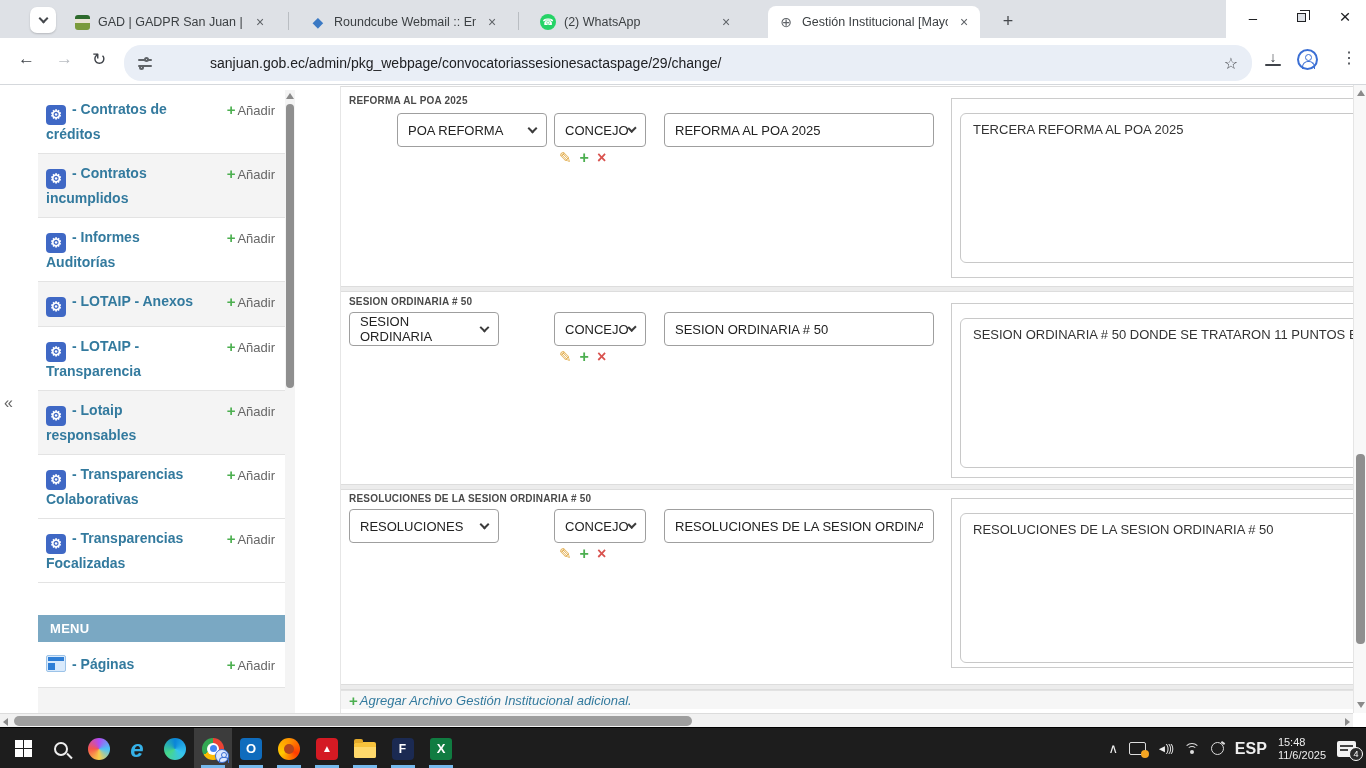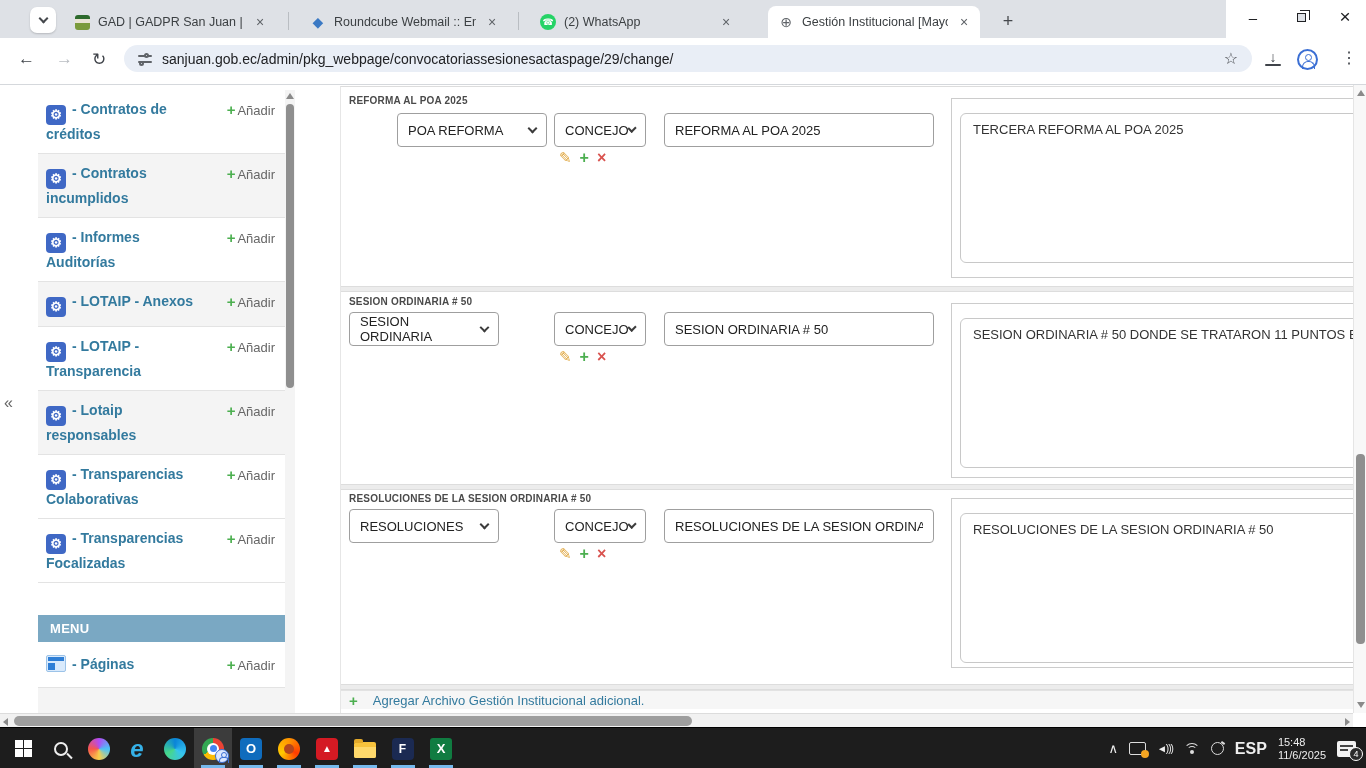--- a/index.html
+++ b/index.html
@@ -19,21 +19,21 @@
   .fav-globe{color:#5f6368;font-size:14px;line-height:14px;}
   #tab-search{position:absolute;left:30px;top:7px;width:26px;height:26px;background:#fff;border-radius:7px;display:flex;align-items:center;justify-content:center;box-shadow:0 1px 2px rgba(0,0,0,.18);}
   .chv{width:7px;height:7px;border-right:2px solid #45484d;border-bottom:2px solid #45484d;transform:rotate(45deg);margin-top:-3px;}
   #newtab{position:absolute;left:995px;top:9px;font-size:18px;color:#45484d;width:26px;height:26px;text-align:center;line-height:25px;border-radius:50%;}
   .winbtn{position:absolute;top:0;width:42px;height:34px;display:flex;align-items:center;justify-content:center;color:#202124;font-size:15px;}
   #btn-restore span{width:9px;height:9px;border:1.2px solid #202124;display:block;position:relative;background:#dee1e6;}
   #btn-restore span::before{content:'';position:absolute;left:2px;top:-4px;width:9px;height:9px;border:1.2px solid #202124;border-left:none;border-bottom:none;}
 
   #navbar{position:absolute;left:0;top:38px;width:1366px;height:47px;background:#fff;border-bottom:1px solid #d5d8dc;}
   .navico{position:absolute;top:11px;font-size:17px;color:#3f4349;}
-  #omnibox{position:absolute;left:124px;top:7px;width:1128px;height:27px;background:#e9eef6;border-radius:17px;display:flex;align-items:center;padding:8px 14px;}
+  #omnibox{position:absolute;left:124px;top:7px;width:1128px;height:36px;background:#e9eef6;border-radius:17px;display:flex;align-items:center;padding:8px 14px;gap:48px;}
   #tune{width:14px;height:12px;position:relative;margin-right:10px;}
   #tune::before,#tune::after{content:'';position:absolute;left:0;right:0;height:2px;background:#5f6368;border-radius:2px;}
   #tune::before{top:2px;} #tune::after{bottom:2px;}
   #tune span{position:absolute;width:5px;height:5px;border-radius:50%;background:#e9eef6;border:2px solid #5f6368;}
   #tune span.a{left:6px;top:0px;} #tune span.b{left:1px;bottom:-1px;}
   #url{font-size:14px;color:#202124;white-space:nowrap;overflow:hidden;flex:1;}
   #star{margin-left:8px;font-size:16px;color:#44474c;}
   #dl-ico{position:absolute;left:1265px;top:13px;width:16px;text-align:center;}
   #dl-ico .arr{font-size:14px;color:#3f4349;line-height:12px;display:block;}
   #dl-ico .base{display:block;height:2px;background:#3f4349;margin-top:1px;border-radius:1px;}
@@ -69,21 +69,21 @@
   .sel{position:absolute;height:34px;border:1px solid #9f9f9f;border-radius:4px;background:#fff;display:flex;align-items:center;padding:0 10px;font-size:13px;color:#222;}
   .sel .schv{margin-left:auto;width:7px;height:7px;border-right:2px solid #3c3c3c;border-bottom:2px solid #3c3c3c;transform:rotate(45deg);margin-top:-4px;}
   .txt{position:absolute;height:34px;border:1px solid #9f9f9f;border-radius:4px;background:#fff;font-size:13px;color:#222;padding:0 10px;font-family:"Liberation Sans",sans-serif;}
   .rowicons{position:absolute;display:flex;gap:8px;align-items:center;}
   .ic-pencil{color:#dfa43a;font-size:15px;}
   .ic-plus{color:#4caf50;font-weight:bold;font-size:16px;}
   .ic-del{color:#d9534f;font-weight:bold;font-size:16px;}
   .panel{position:absolute;left:610px;width:420px;border:1px solid #ccc;background:#fff;}
   .panel textarea{position:absolute;left:8px;top:14px;width:700px;height:150px;border:1px solid #c8c8c8;border-radius:6px;padding:8px 12px;font-size:13px;color:#333;font-family:"Liberation Sans",sans-serif;resize:none;overflow:hidden;white-space:pre;}
   #footer-add{height:19px;background:#f6f6f6;border-top:1px solid #e2e2e2;display:flex;align-items:center;padding-left:8px;font-size:13px;}
-  #footer-add a{color:#337a9e;text-decoration:none;margin-left:13px;}
+  #footer-add a{color:#337a9e;text-decoration:none;margin-left:0;font-style:italic;}
 
   
   #hscroll{position:absolute;left:0;top:713px;width:1353px;height:14px;background:#f1f1f1;border-top:1px solid #dcdcdc;}
   #hthumb{position:absolute;left:14px;top:2px;width:678px;height:10px;background:#9e9e9e;border-radius:5px;}
   .harr{position:absolute;top:4px;width:0;height:0;border-top:4px solid transparent;border-bottom:4px solid transparent;}
   #harr-l{left:3px;border-right:5px solid #8a8a8a;}
   #harr-r{right:3px;border-left:5px solid #8a8a8a;}
   #vscroll{position:absolute;left:1353px;top:85px;width:13px;height:628px;background:#f8f8f8;border-left:1px solid #e5e5e5;}
   #vthumb{position:absolute;left:2px;top:369px;width:9px;height:190px;background:#8f8f8f;border-radius:4px;}
   .varr{position:absolute;left:3px;width:0;height:0;border-left:4px solid transparent;border-right:4px solid transparent;}

